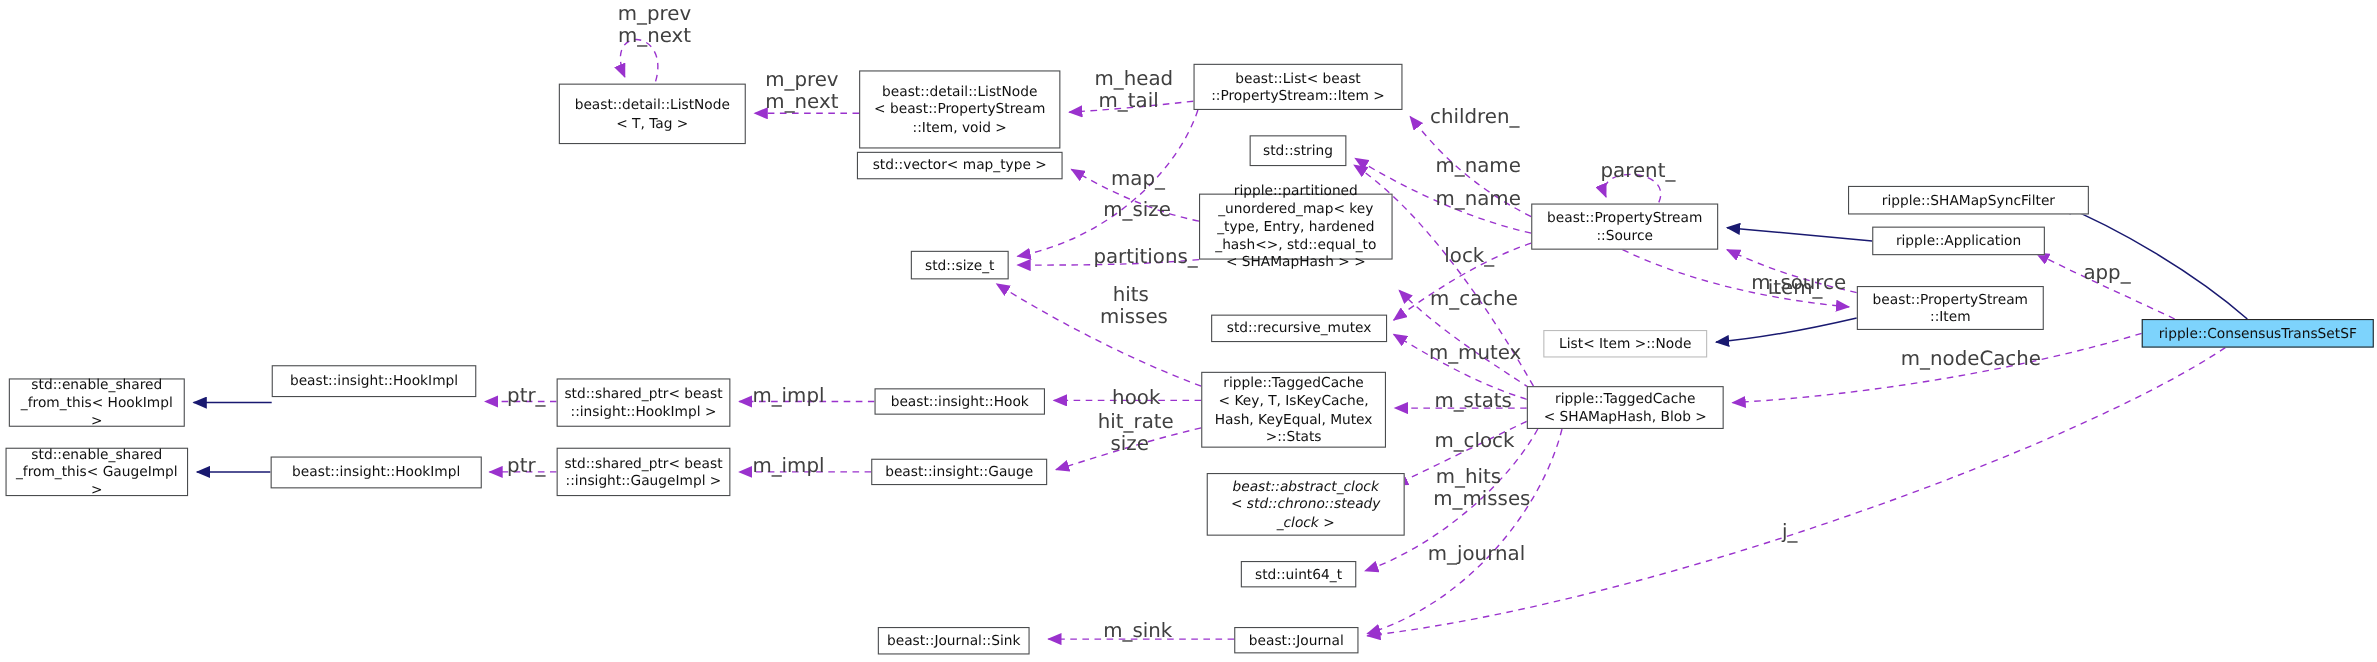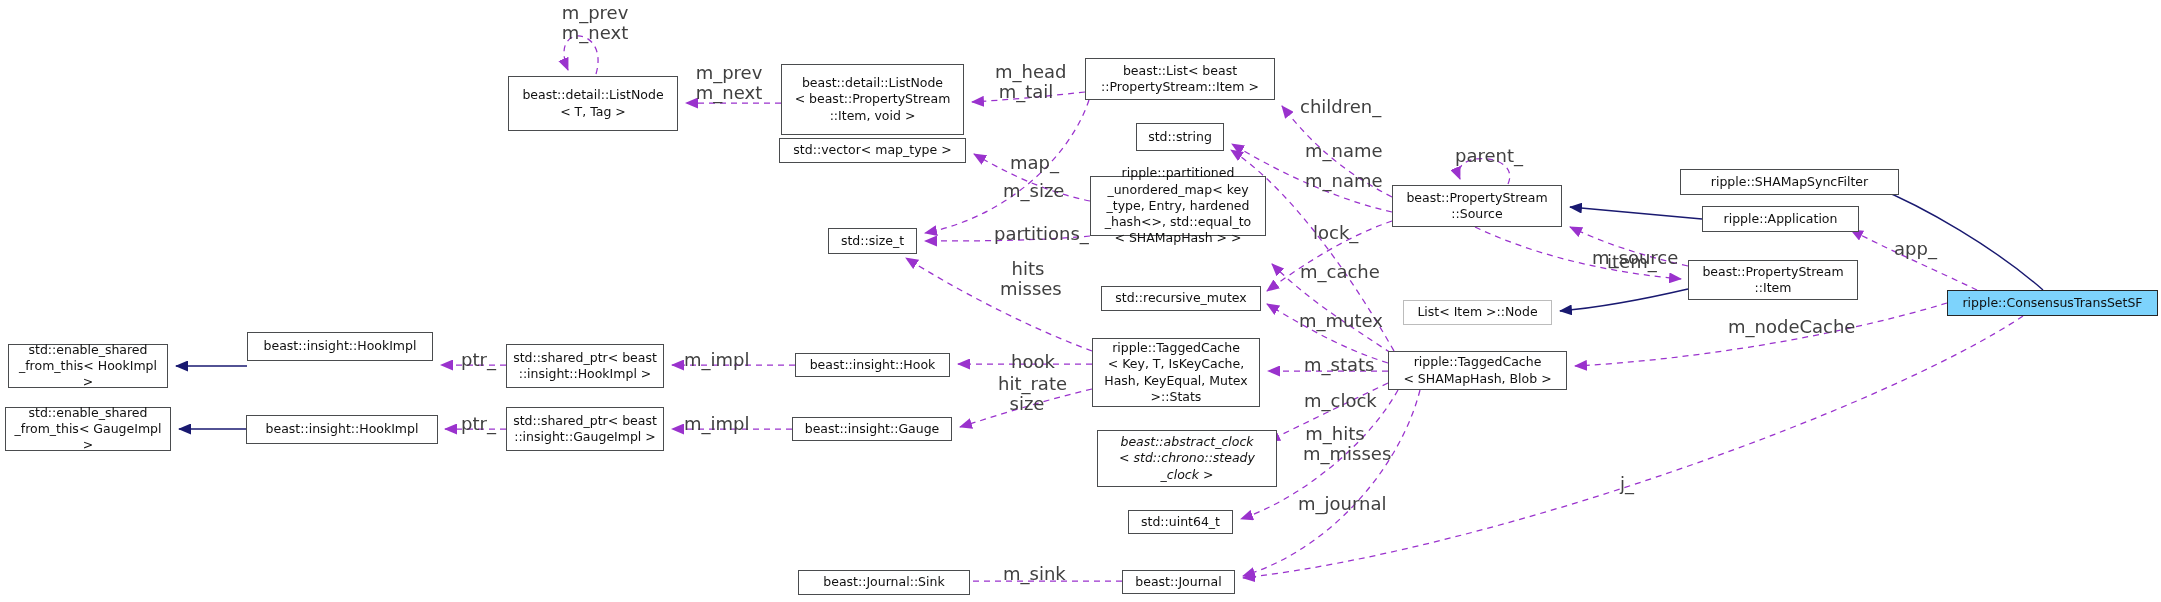--- a/index.html
+++ b/index.html
@@ -88,21 +88,21 @@
   <div class="node" style="left:1101px;top:286px;width:160px;height:25px;">std::recursive_mutex</div>
   <div class="node" style="left:1092px;top:338px;width:168px;height:69px;">ripple::TaggedCache
 &lt; Key, T, IsKeyCache,
 Hash, KeyEqual, Mutex
 &gt;::Stats</div>
   <div class="node" style="left:1097px;top:430px;width:180px;height:57px;font-style:italic;">beast::abstract_clock
 &lt; std::chrono::steady
 _clock &gt;</div>
   <div class="node" style="left:1128px;top:510px;width:105px;height:24px;">std::uint64_t</div>
   <div class="node" style="left:1122px;top:570px;width:113px;height:24px;">beast::Journal</div>
-  <div class="node" style="left:798px;top:570px;width:172px;height:25px;">beast::Journal::Sink</div>
+  <div class="node" style="left:798px;top:570px;width:138px;height:25px;">beast::Journal::Sink</div>
   <div class="node" style="left:795px;top:353px;width:155px;height:24px;">beast::insight::Hook</div>
   <div class="node" style="left:792px;top:417px;width:160px;height:24px;">beast::insight::Gauge</div>
   <div class="node" style="left:8px;top:344px;width:160px;height:44px;">std::enable_shared
 _from_this&lt; HookImpl &gt;</div>
   <div class="node" style="left:247px;top:332px;width:186px;height:29px;">beast::insight::HookImpl</div>
   <div class="node" style="left:506px;top:344px;width:158px;height:44px;">std::shared_ptr&lt; beast
 ::insight::HookImpl &gt;</div>
   <div class="node" style="left:5px;top:407px;width:166px;height:44px;">std::enable_shared
 _from_this&lt; GaugeImpl &gt;</div>
   <div class="node" style="left:246px;top:415px;width:192px;height:29px;">beast::insight::HookImpl</div>

